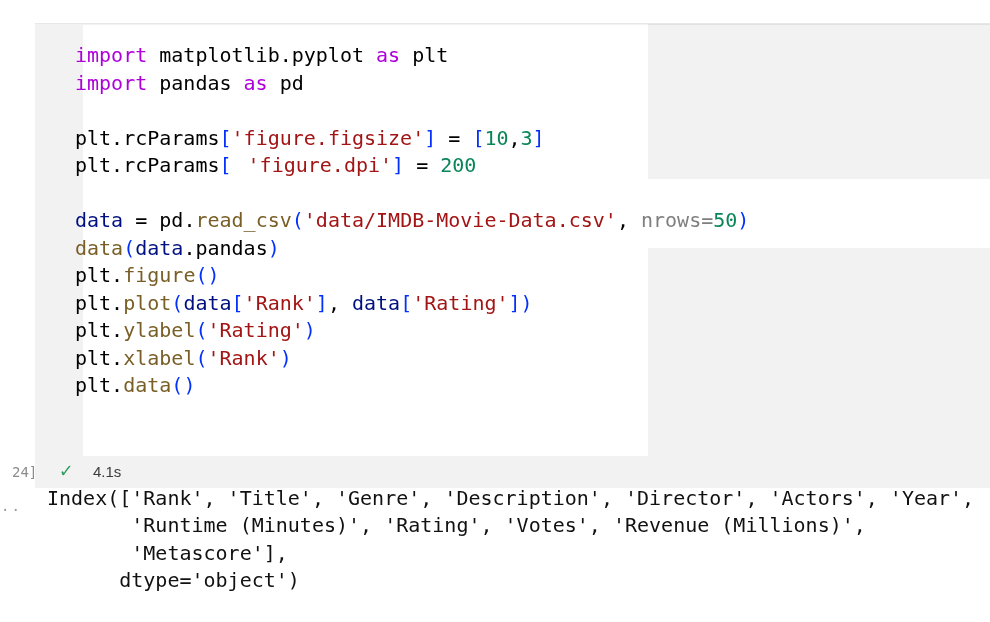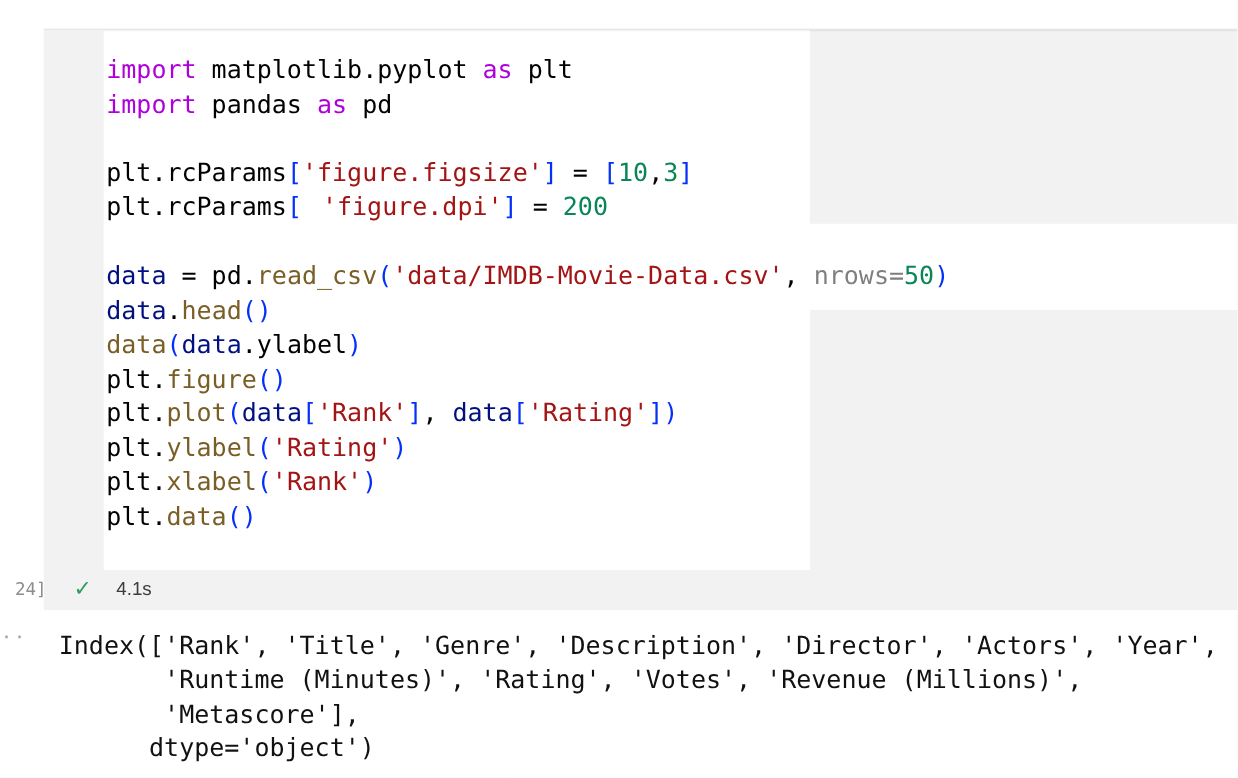--- a/index.html
+++ b/index.html
@@ -21,21 +21,21 @@
     background: #ffffff;
   }
   
   .panel-top-right {
     position: absolute; left: 613px; top: 0px; width: 342px; height: 155px;
     background: #f2f2f2; border-top: 1px solid #e2e2e2;
   }
 
   
   .code-host {
-    position: absolute; left: 85px; top: 42px;
+    position: absolute; left: 75px; top: 42px;
     font-size: 20px; line-height: 27.5px; letter-spacing: 0;
   }
   .code-line { height: 27.5px; white-space: pre; }
 
   
   .success-icon {
     position: absolute; left: 60px; top: 459px;
     font-size: 20px; line-height: 22px; font-weight: bold;
   }
   .duration {
@@ -48,43 +48,42 @@
     position: absolute; left: 12px; top: 464px;
     font-size: 14px; color: #8d8d8d; white-space: pre;
   }
 
   
   .output-dots {
     position: absolute; left: 1px; top: 502px;
     font-size: 14px; color: #9a9a9a; letter-spacing: 2px;
   }
   .output-text {
-    position: absolute; left: 47px; top: 503px;
+    position: absolute; left: 47px; top: 485px;
     font-size: 20px; line-height: 27.4px; white-space: pre; color: #111111;
   }
 </style>
 </head>
 <body>
 
 <div class="cell">
   <div class="editor-main"></div>
   <div class="editor-band"></div>
   <div class="panel-top-right"></div>
 </div>
 
 <div class="code-host">
     <div class="code-line"><span style="color: rgb(175, 0, 219);">import</span><span style="color: rgb(0, 0, 0);"> matplotlib.pyplot </span><span style="color: rgb(175, 0, 219);">as</span><span style="color: rgb(0, 0, 0);"> plt</span></div>
     <div class="code-line"><span style="color: rgb(175, 0, 219);">import</span><span style="color: rgb(0, 0, 0); text-align: center;"> pandas </span><span style="color: rgb(175, 0, 219);">as</span><span style="color: rgb(0, 0, 0);"> pd</span></div>
     <div class="code-line"></div>
     <div class="code-line"><span style="color: rgb(0, 0, 0);">plt.rcParams</span><span style="color: rgb(4, 49, 250);">[</span><span style="color: rgb(163, 21, 21);">'figure.figsize'</span><span style="color: rgb(4, 49, 250);">]</span><span style="color: rgb(0, 0, 0);"> = </span><span style="color: rgb(4, 49, 250);">[</span><span style="color: rgb(9, 134, 88);">10</span><span style="color: rgb(0, 0, 0);">,</span><span style="color: rgb(9, 134, 88);">3</span><span style="color: rgb(4, 49, 250);">]</span></div>
     <div class="code-line"><span style="color: rgb(0, 0, 0);">plt.rcParams</span><span style="color: rgb(4, 49, 250);">[</span><span style="color: rgb(163, 21, 21); margin-left: 16px;">'figure.dpi'</span><span style="color: rgb(4, 49, 250);">]</span><span style="color: rgb(0, 0, 0);"> = </span><span style="color: rgb(9, 134, 88);">200</span></div>
     <div class="code-line"></div>
     <div class="code-line"><span style="color: rgb(0, 16, 128);">data</span><span style="color: rgb(0, 0, 0);"> = pd.</span><span style="color: rgb(121, 94, 38);">read_csv</span><span style="color: rgb(4, 49, 250);">(</span><span style="color: rgb(163, 21, 21);">'data/IMDB-Movie-Data.csv'</span><span style="color: rgb(0, 0, 0);">, </span><span style="color: rgb(127, 127, 127);">nrows=</span><span style="color: rgb(9, 134, 88);">50</span><span style="color: rgb(4, 49, 250);">)</span></div>
-    <div class="code-line"><span style="color: rgb(0, 16, 128);">data</span><span style="color: rgb(0, 0, 0);">.</span><span style="color: rgb(121, 94, 38);">head</span><span style="color: rgb(4, 49, 250);">()</span></div>
-    <div class="code-line"><span style="color: rgb(121, 94, 38);">data</span><span style="color: rgb(4, 49, 250);">(</span><span style="color: rgb(0, 16, 128);">data</span><span style="color: rgb(0, 0, 0);">.ylabel</span><span style="color: rgb(4, 49, 250);">)</span></div>
+    <div class="code-line"><span style="color: rgb(121, 94, 38);">data</span><span style="color: rgb(4, 49, 250);">(</span><span style="color: rgb(0, 16, 128);">data</span><span style="color: rgb(0, 0, 0);">.pandas</span><span style="color: rgb(4, 49, 250);">)</span></div>
     <div class="code-line"><span style="color: rgb(0, 0, 0);">plt.</span><span style="color: rgb(121, 94, 38);">figure</span><span style="color: rgb(4, 49, 250);">()</span></div>
     <div class="code-line"><span style="color: rgb(0, 0, 0);">plt.</span><span style="color: rgb(121, 94, 38);">plot</span><span style="color: rgb(4, 49, 250);">(</span><span style="color: rgb(0, 16, 128);">data</span><span style="color: rgb(4, 49, 250);">[</span><span style="color: rgb(163, 21, 21);">'Rank'</span><span style="color: rgb(4, 49, 250);">]</span><span style="color: rgb(0, 0, 0);">, </span><span style="color: rgb(0, 16, 128);">data</span><span style="color: rgb(4, 49, 250);">[</span><span style="color: rgb(163, 21, 21);">'Rating'</span><span style="color: rgb(4, 49, 250);">])</span></div>
     <div class="code-line"><span style="color: rgb(0, 0, 0);">plt.</span><span style="color: rgb(121, 94, 38);">ylabel</span><span style="color: rgb(4, 49, 250);">(</span><span style="color: rgb(163, 21, 21);">'Rating'</span><span style="color: rgb(4, 49, 250);">)</span></div>
     <div class="code-line"><span style="color: rgb(0, 0, 0);">plt.</span><span style="color: rgb(121, 94, 38);">xlabel</span><span style="color: rgb(4, 49, 250);">(</span><span style="color: rgb(163, 21, 21);">'Rank'</span><span style="color: rgb(4, 49, 250);">)</span></div>
     <div class="code-line"><span style="color: rgb(0, 0, 0);">plt.</span><span style="color: rgb(121, 94, 38);">data</span><span style="color: rgb(4, 49, 250);">()</span></div>
   </div>
 
 <span class="success-icon" style="color: rgb(43, 158, 94);">✓</span>
 <span class="duration">4.1s</span>
 <span class="exec-count">24]</span>

